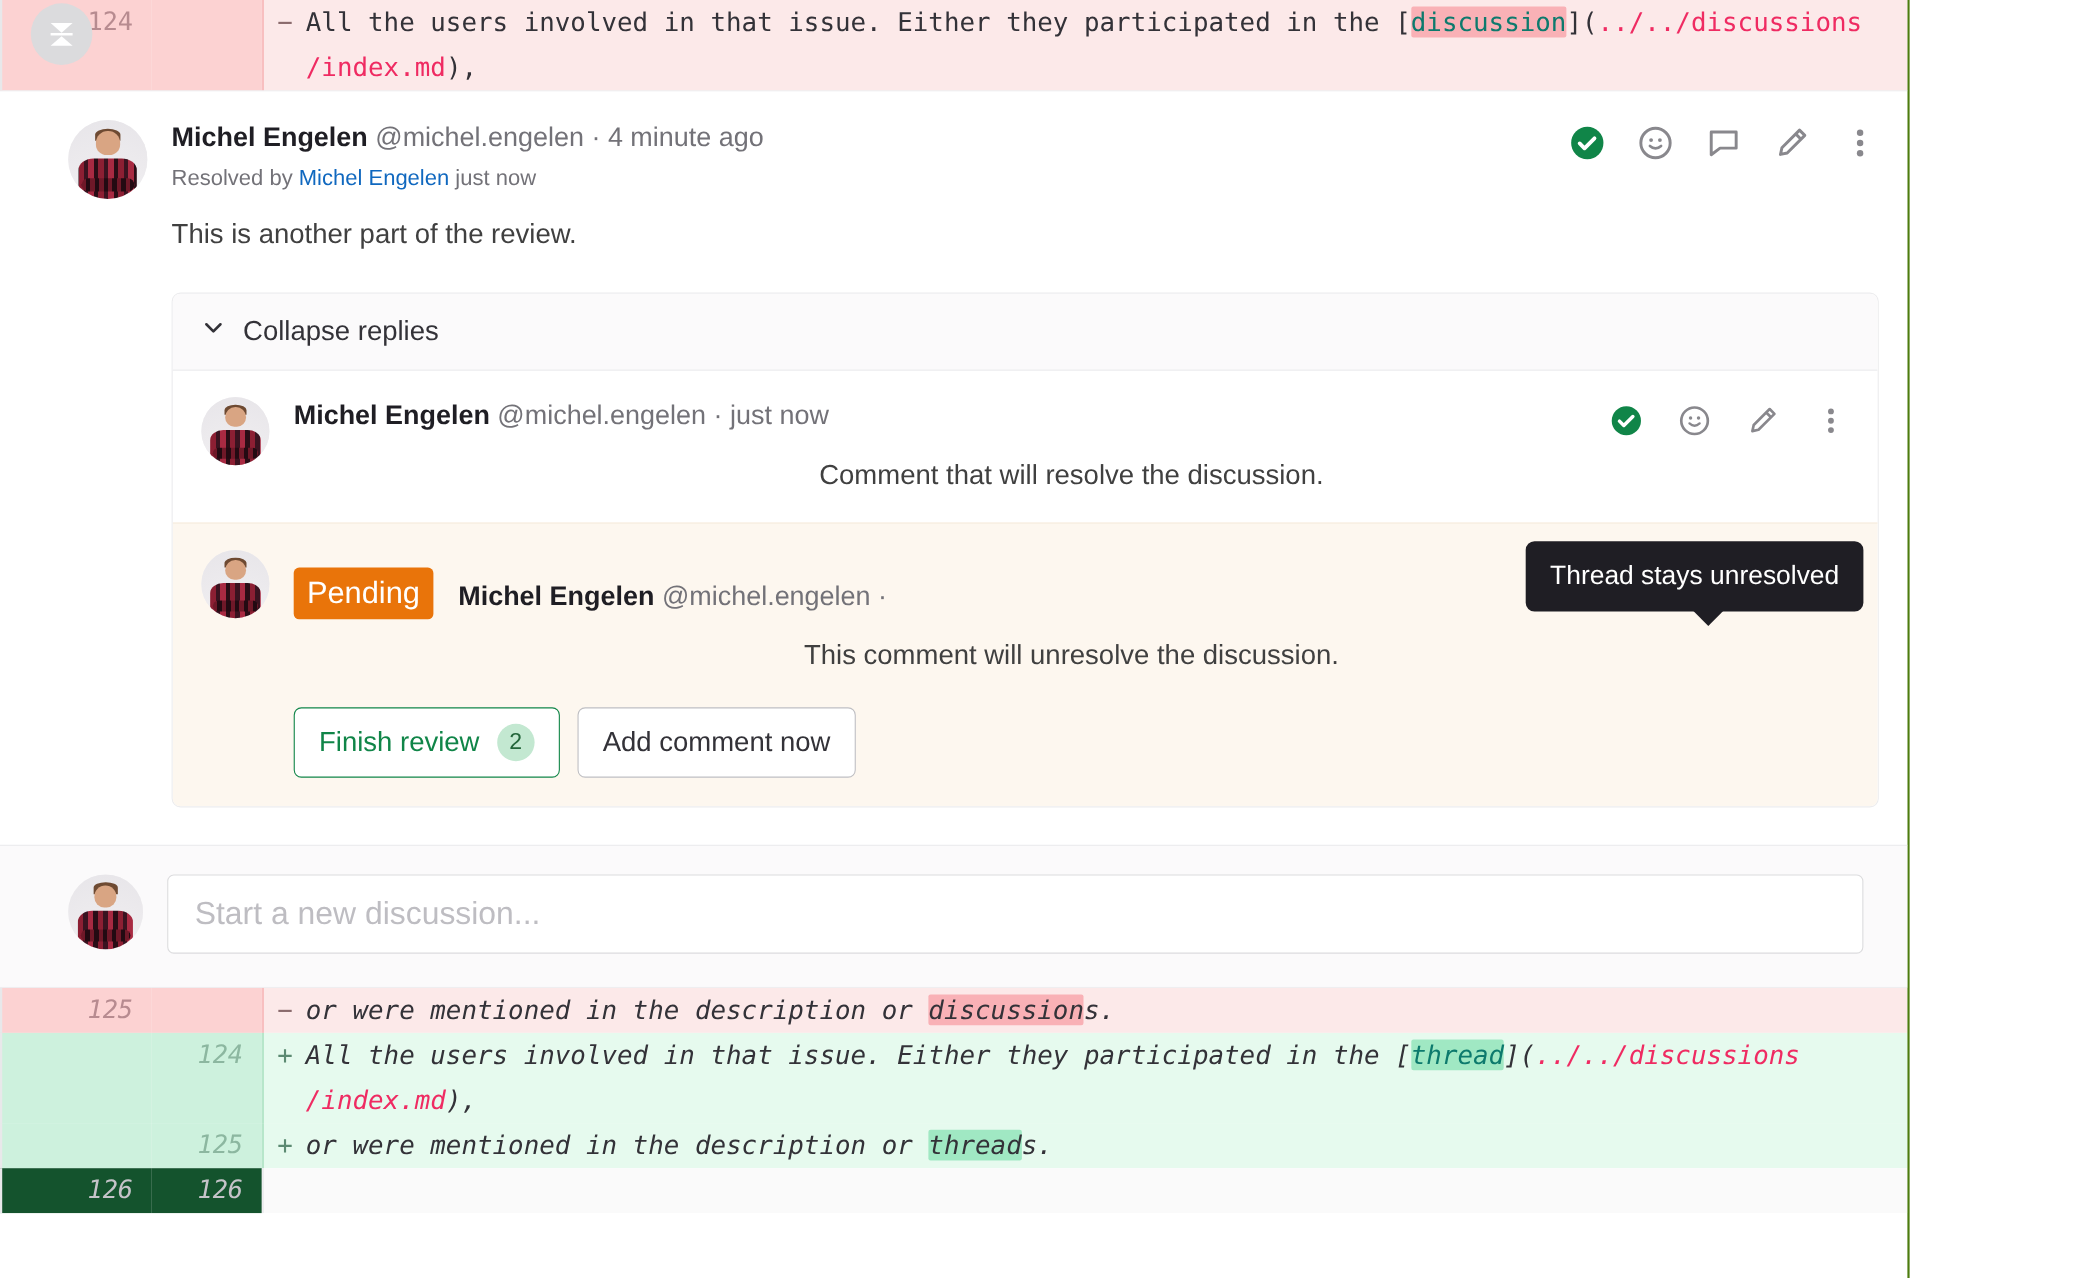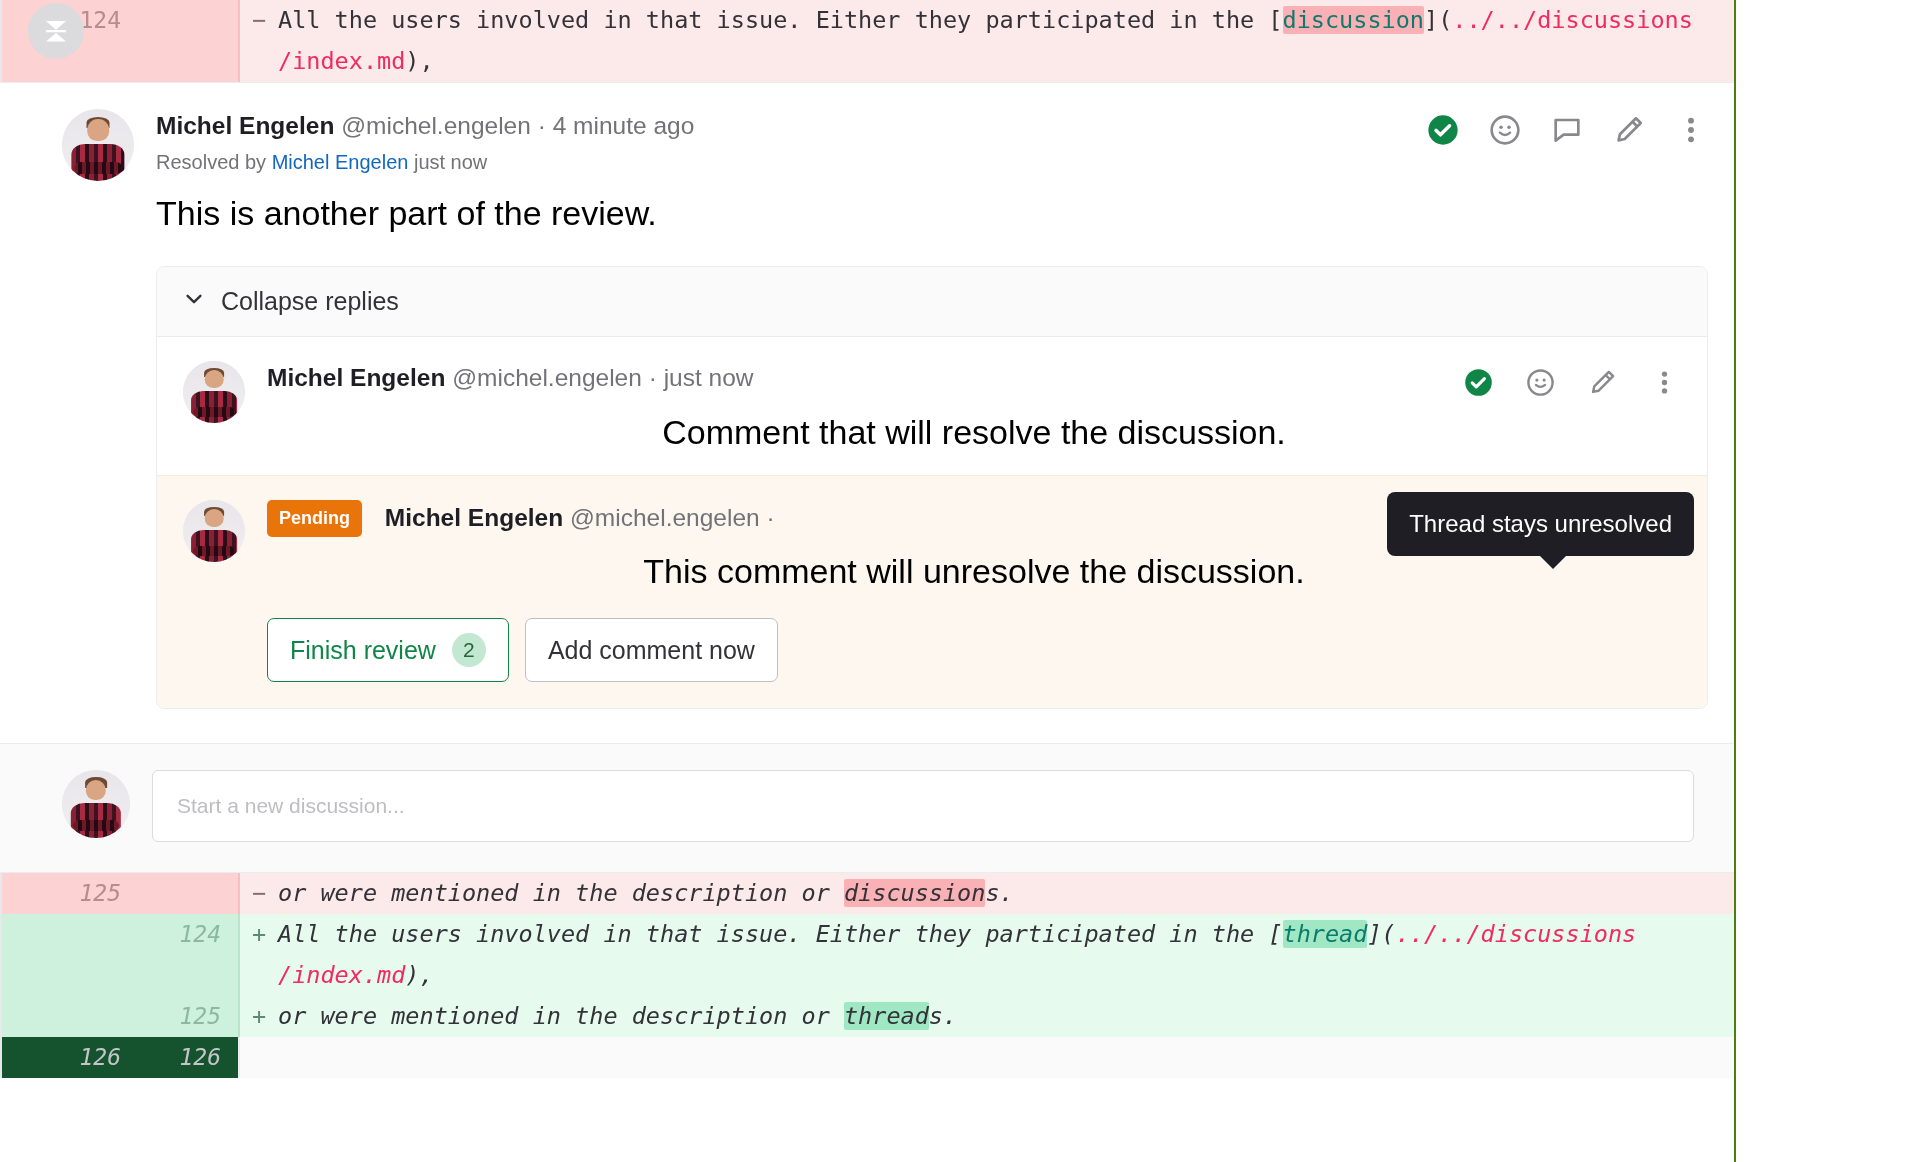--- a/index.html
+++ b/index.html
@@ -123,21 +123,21 @@
   .note-head {
     display: flex; align-items: flex-start; justify-content: space-between;
   }
   .name-line { font-size: 24.5px; line-height: 34px; color: #535158; }
   .author { font-weight: bold; color: #1f1e24; }
   .handle { color: #737278; }
   .dot-sep { color: #737278; }
   .time { color: #737278; }
   .resolved-line { font-size: 20px; color: #737278; margin-top: 8px; }
   .link { color: #1068bf; cursor: pointer; }
-  .note-body { font-size: 34px; color: #000000; margin-top: 22px; line-height: 34px; }
+  .note-body { font-size: 25px; color: #404040; margin-top: 22px; line-height: 34px; }
 
   .actions { display: flex; align-items: center; gap: 28px; flex: 0 0 auto; padding-top: 4px; }
   .act { width: 34px; height: 34px; display: flex; align-items: center; justify-content: center; cursor: pointer; }
 
   
   .replies-card {
     margin: 36px 0 0 0;
     border: 1px solid #ececee;
     border-radius: 8px;
     overflow: hidden;
@@ -154,27 +154,28 @@
     display: flex; gap: 22px;
     padding: 24px 26px 26px 26px;
   }
   .reply.pending { background: #fdf7ef; border-top: 1px solid #f5ecdd; }
   .reply .note-body { margin-top: 16px; text-align: center; }
 
   .badge-pending {
     display: inline-block;
     background: #e9740a;
     color: #fff;
-    font-size: 18px;
-    font-weight: bold;
+    font-size: 28px;
+    font-weight: normal;
     line-height: 1;
     padding: 9px 12px 10px 12px;
     border-radius: 5px;
     margin-right: 16px;
     vertical-align: 2px;
+    margin-top: 16px;
   }
 
   .btn-row { display: flex; gap: 16px; margin-top: 30px; }
   .btn {
     font-size: 25px;
     padding: 14px 22px;
     border-radius: 7px;
     border: 1px solid #bfbfc3;
     background: #fff;
     color: #333238;
@@ -218,21 +219,21 @@
     display: flex; gap: 22px; align-items: flex-start;
   }
   .nd-input {
     flex: 1 1 auto;
     border: 1px solid #dcdcde;
     background: #fff;
     border-radius: 6px;
     height: 72px;
     display: flex; align-items: center;
     padding: 0 24px;
-    font-size: 21px;
+    font-size: 29px;
     color: #bebdc2;
     cursor: text;
   }
   .hidden-bottom { overflow: hidden; font-style: italic; }
 </style>
 </head>
 <body>
 
 <div class="page">
 

